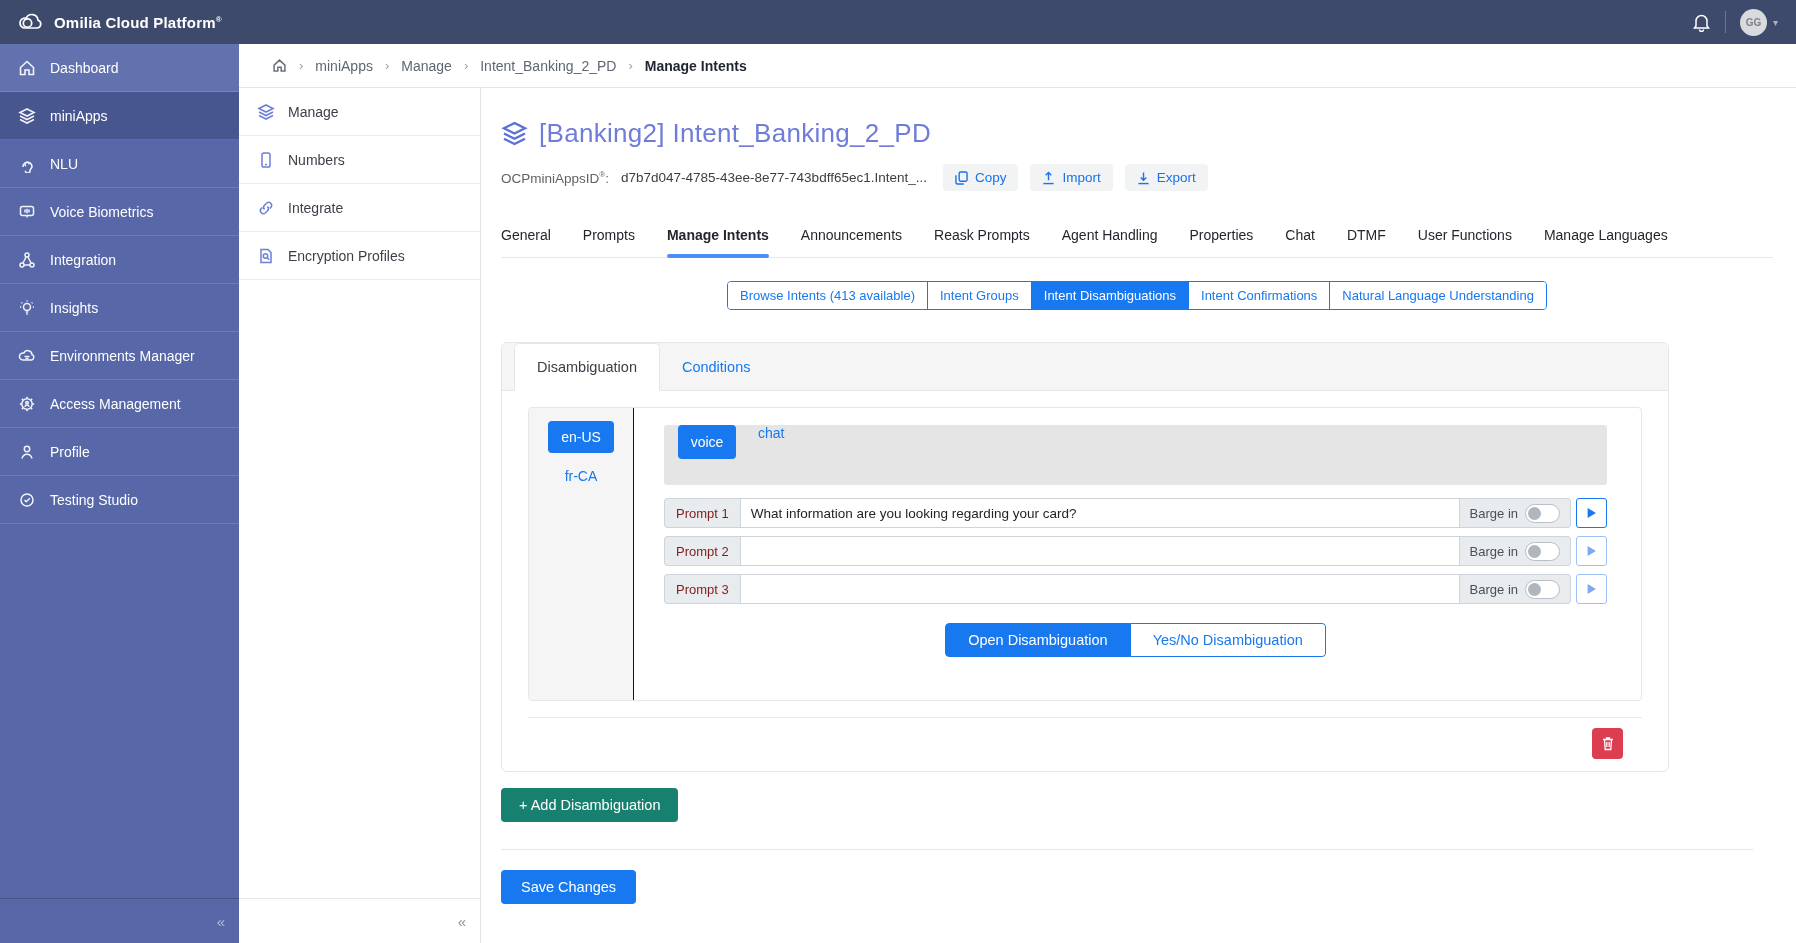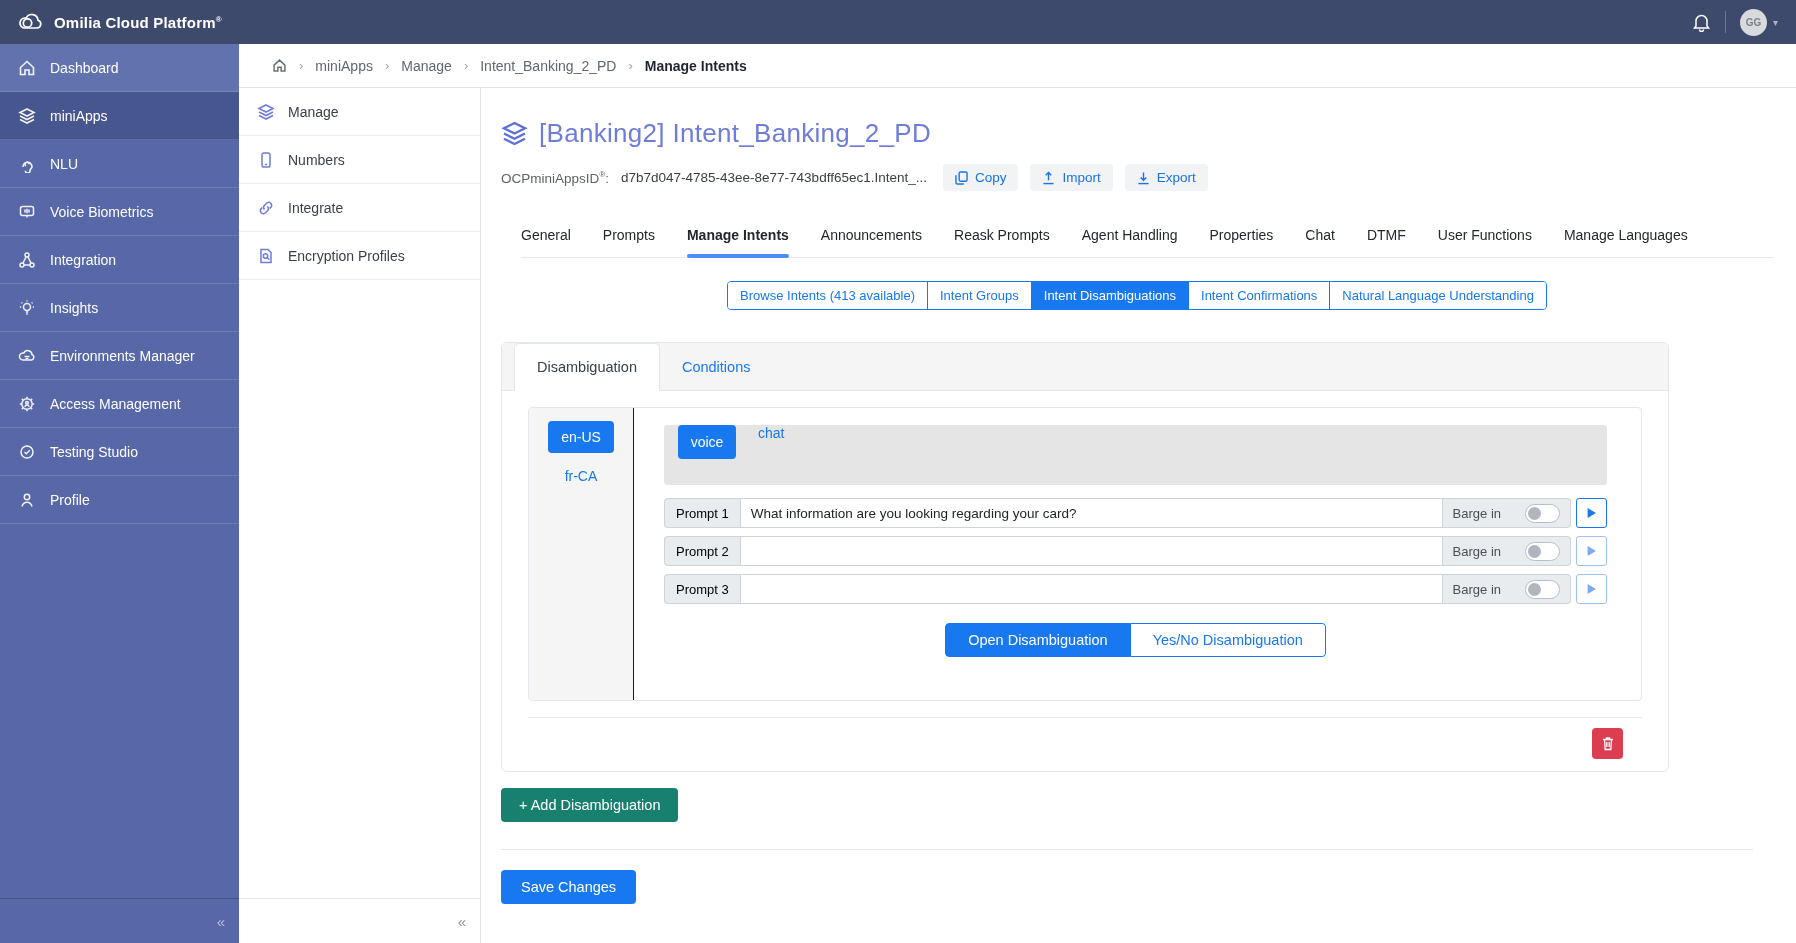--- a/index.html
+++ b/index.html
@@ -41,21 +41,21 @@
 
   .title-row { display:flex; align-items:center; gap:11px; color:#6f7cd8; }
   .title-row h1 { font-size:26px; font-weight:500; letter-spacing:.3px; color:#6f7cd8; }
 
   .id-row { margin-top:15px; display:flex; align-items:center; gap:12px; }
   .id-label { font-size:13.5px; color:#5f6368; }
   .id-label sup { font-size:8px; }
   .id-value { font-size:13.5px; color:#3c4043; margin-right:4px; }
   .chip-btn { display:flex; align-items:center; gap:7px; background:#f1f3f4; border:none; border-radius:4px; height:27px; padding:0 12px; color:#1a73e8; font-size:13.5px; font-family:inherit; cursor:pointer; }
 
-  .tabs { margin-top:36px; display:flex; gap:32px; border-bottom:1px solid #e8e8ea;margin-left:20px; }
+  .tabs { margin-top:36px; display:flex; gap:32px; border-bottom:1px solid #e8e8ea; }
   .tab { font-size:14px; color:#23272d; padding-bottom:14px; cursor:pointer; position:relative; white-space:nowrap; }
   .tab.active { font-weight:bold; }
   .tab.active::after { content:""; position:absolute; left:0; right:0; bottom:-1px; height:4px; border-radius:3px; background:#4d8df6; }
 
   .subtabs { margin-top:23px; display:flex; justify-content:center; }
   .subtab-group { display:flex; border:1px solid #1778f0; border-radius:4px; overflow:hidden; }
   .subtab { font-size:13px; color:#1778f0; background:#fff; padding:6px 12px; border-right:1px solid #1778f0; cursor:pointer; white-space:nowrap; }
   .subtab:last-child { border-right:none; }
   .subtab.active { background:#1778f0; color:#fff; }
 
@@ -72,23 +72,23 @@
   .lang-link { color:#1778f0; font-size:14px; cursor:pointer; }
 
   .panel-right { flex:1; padding:17px 34px 0 30px; }
   .channel-bar { background:#e5e5e5; border-radius:3px; height:60px; display:flex; align-items:flex-start; padding:0 14px; gap:22px; }
   .channel-active { background:#1778f0; color:#fff; font-size:14px; border:none; border-radius:4px; width:58px; height:34px; cursor:pointer; font-family:inherit; }
   .channel-link { color:#1778f0; font-size:14px; cursor:pointer; }
 
   .prompts { margin-top:13px; display:flex; flex-direction:column; gap:8px; }
   .prow { display:flex; align-items:stretch; height:30px; }
   .pgroup { display:flex; flex:1; }
-  .plabel { background:#e9ecef; border:1px solid #ced4da; border-right:none; border-radius:4px 0 0 4px; color:#000000; font-size:13px; display:flex; align-items:center; padding:0 11px; white-space:nowrap; }
+  .plabel { background:#e9ecef; border:1px solid #ced4da; border-right:none; border-radius:4px 0 0 4px; color:#7f1d1d; font-size:13px; display:flex; align-items:center; padding:0 11px; white-space:nowrap; }
   .pinput { flex:1; border:1px solid #ced4da; font-size:13.5px; color:#212529; padding:0 10px; font-family:inherit; outline:none; }
-  .pbarge { background:#e9ecef; border:1px solid #ced4da; border-left:none; border-radius:0 4px 4px 0; display:flex; align-items:center; gap:24px; padding:0 10px; color:#495057; font-size:13px; white-space:nowrap; }
+  .pbarge { background:#e9ecef; border:1px solid #ced4da; border-left:none; border-radius:0 4px 4px 0; display:flex; align-items:center; gap:7px; padding:0 10px; color:#495057; font-size:13px; white-space:nowrap; }
   .toggle { width:35px; height:19px; border-radius:10px; background:#fff; border:1px solid #b9bfc6; position:relative; cursor:pointer; }
   .toggle .knob { position:absolute; left:2px; top:2px; width:13px; height:13px; border-radius:50%; background:#b0b6bd; }
   .playbtn { margin-left:5px; width:31px; height:30px; border-radius:3px; background:#fff; border:1.5px solid #1778f0; color:#1778f0; display:flex; align-items:center; justify-content:center; cursor:pointer; }
   .playbtn.dim { border-color:#9dc0f9; color:#7ca9f0; }
 
   .mode-row { margin-top:19px; display:flex; justify-content:center; }
   .mode-group { display:flex; border-radius:4px; overflow:hidden; }
   .mode-btn { font-size:14.5px; padding:0 22px; height:34px; cursor:pointer; font-family:inherit; }
   .mode-btn.filled { background:#1778f0; color:#fff; border:1px solid #1778f0; border-radius:4px 0 0 4px; }
   .mode-btn.outline { background:#fff; color:#1778f0; border:1px solid #1778f0; border-left:none; border-radius:0 4px 4px 0; }
@@ -204,34 +204,34 @@
           <path d="M9 1.8v1.7M9 14.5v1.7M1.8 9h1.7M14.5 9h1.7M3.9 3.9l1.2 1.2M12.9 12.9l1.2 1.2M14.1 3.9l-1.2 1.2M5.1 12.9l-1.2 1.2"></path>
           <circle cx="9" cy="7.8" r="1.3"></circle>
           <path d="M6.8 11.8c.4-1.2 1.2-1.8 2.2-1.8s1.8.6 2.2 1.8"></path>
         </svg>
       </span>
     <span>Access Management</span>
   </div>
   <div class="side-item">
     <span>
         <svg width="18" height="18" viewBox="0 0 18 18" fill="none" stroke="#fff" stroke-width="1.5">
+          <circle cx="9" cy="6" r="2.7"></circle>
+          <path d="M4 15.5c.8-3 2.6-4.2 5-4.2s4.2 1.2 5 4.2"></path>
+        </svg>
+      </span>
+    <span>Profile</span>
+  </div>
+  <div class="side-item">
+    <span>
+        <svg width="18" height="18" viewBox="0 0 18 18" fill="none" stroke="#fff" stroke-width="1.5">
           <circle cx="9" cy="9" r="6"></circle>
           <path d="M6.5 9l1.8 1.8L11.8 7.3"></path>
         </svg>
       </span>
     <span>Testing Studio</span>
-  </div>
-  <div class="side-item">
-    <span>
-        <svg width="18" height="18" viewBox="0 0 18 18" fill="none" stroke="#fff" stroke-width="1.5">
-          <circle cx="9" cy="6" r="2.7"></circle>
-          <path d="M4 15.5c.8-3 2.6-4.2 5-4.2s4.2 1.2 5 4.2"></path>
-        </svg>
-      </span>
-    <span>Profile</span>
   </div>
   <div class="side-footer">
     <span>«</span>
   </div>
 </div>
 
 <div class="crumbbar">
   <div class="crumb">
     <span>
         <svg width="15" height="15" viewBox="0 0 18 18" fill="none" stroke="#6a7078" stroke-width="1.8">

